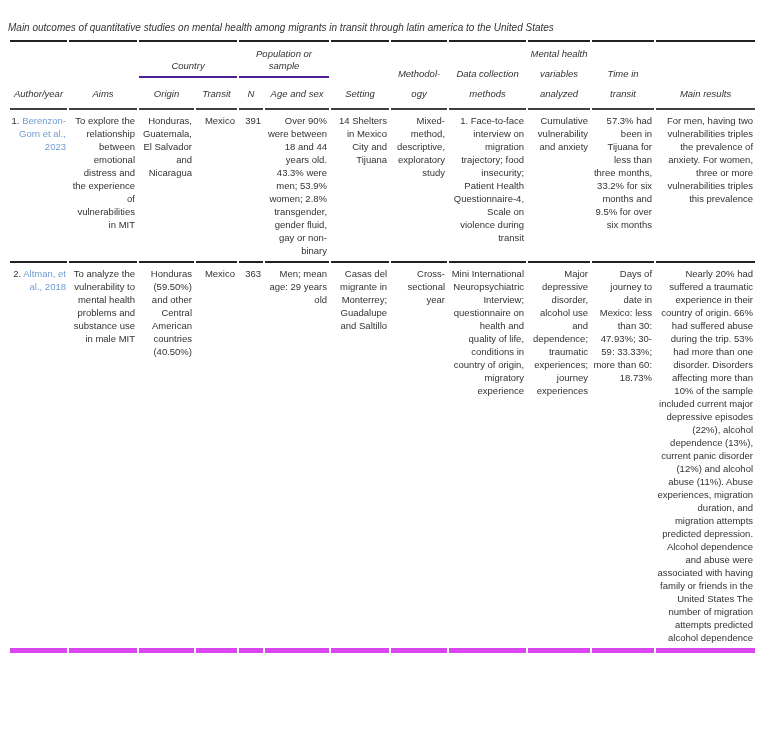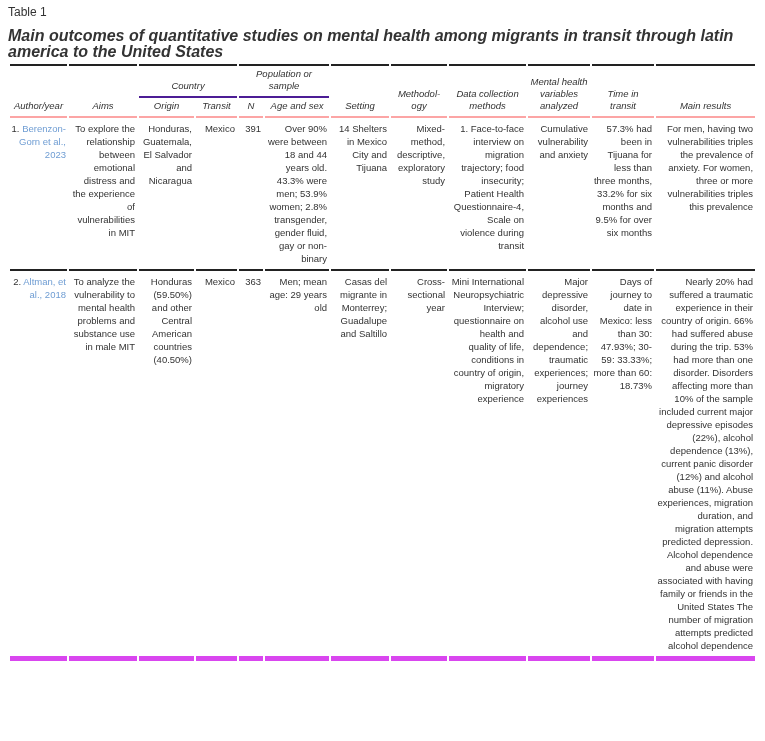--- a/index.html
+++ b/index.html
@@ -15,25 +15,25 @@
   .page {
     padding: 4px 8px 6px 8px;
   }
   .tbl-title {
     font-size: 12px;
     line-height: 16px;
     font-weight: normal;
     margin: 0;
   }
   .tbl-subtitle {
-    font-size: 16px;
+    font-size: 10px;
     line-height: 16px;
-    font-weight: bold;
+    font-weight: normal;
     font-style: italic;
-    margin: 8px 0 4px 0;
+    margin: 16px 0 4px 0;
   }
   table.outcomes {
     border-collapse: separate;
     border-spacing: 2px 0;
     table-layout: fixed;
     width: 749px;
     font-size: 9.5px;
     line-height: 13px;
   }
   table.outcomes th {
@@ -46,22 +46,22 @@
   }
   thead tr.top-row > th {
     border-top: 2px solid #222222;
   }
   th.group-h {
     border-bottom: 2px solid #4c1d95;
     padding-bottom: 1px;
     line-height: 12px;
   }
   th.col-h {
-    border-bottom: 2px solid #fca5a5;
-    line-height: 12px;
+    border-bottom: 2px solid #404040;
+    line-height: 20px;
   }
   .pre {
     white-space: pre-line;
   }
   tbody td {
     vertical-align: top;
     text-align: right;
     padding: 4px 2px 4px 1px;
     overflow-wrap: break-word;
   }
@@ -87,21 +87,20 @@
   col.c8  { width: 56px; }
   col.c9  { width: 77px; }
   col.c10 { width: 62px; }
   col.c11 { width: 62px; }
   col.c12 { width: 99px; }
 </style>
 </head>
 <body>
 
 <div class="page">
-  <p class="tbl-title">Table 1</p>
   <p class="tbl-subtitle">Main outcomes of quantitative studies on mental health among migrants in transit through latin america to the United States</p>
 
   <table class="outcomes">
     <colgroup>
       <col class="c1">
         <col class="c2">
         <col class="c3">
         <col class="c4">
       <col class="c5">
         <col class="c6">

